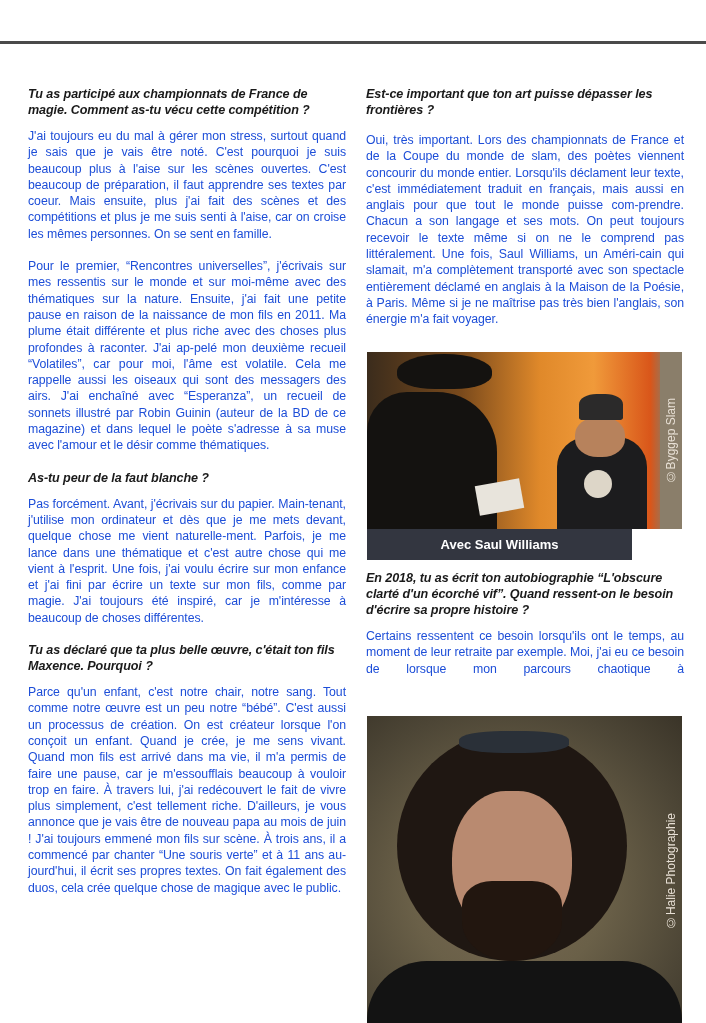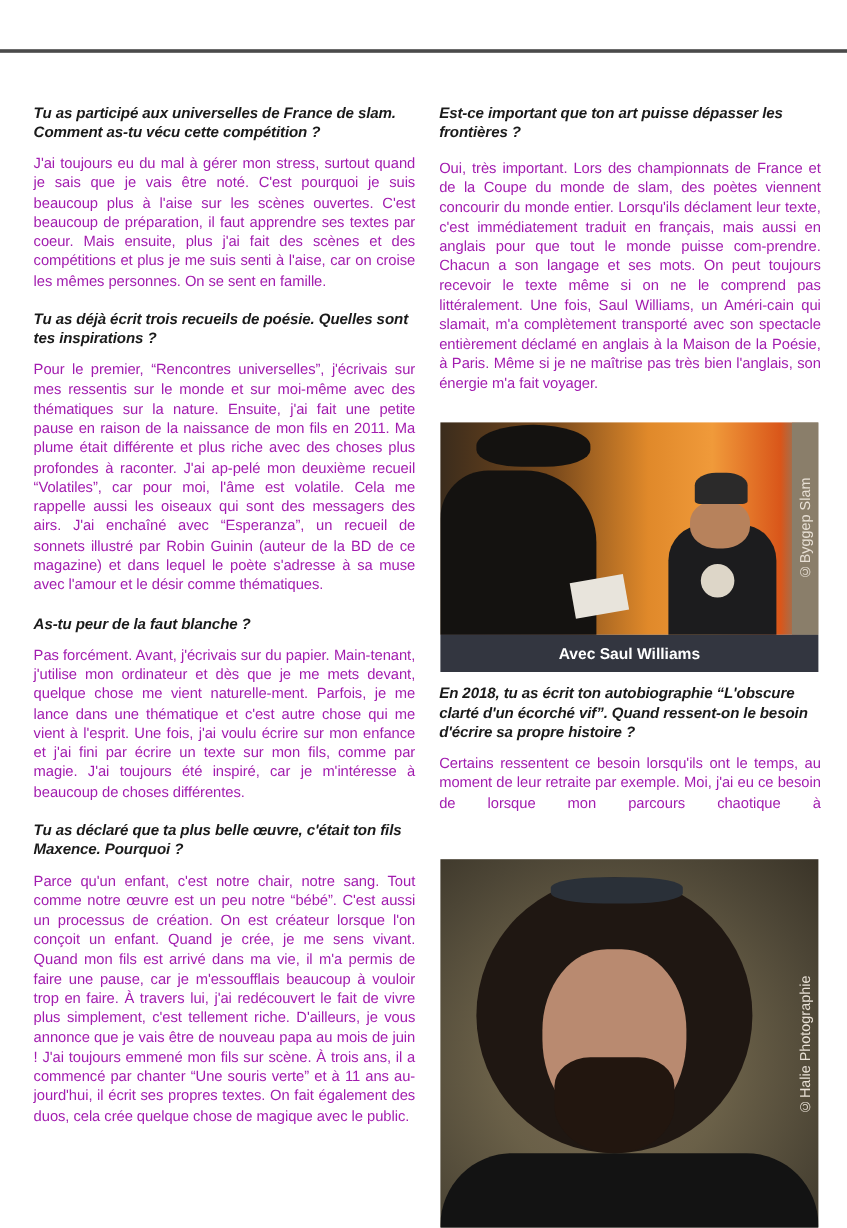--- a/index.html
+++ b/index.html
@@ -4,48 +4,47 @@
 <style>
   html, body { margin: 0; padding: 0; background: #ffffff; }
   body { width: 706px; height: 1023px; position: relative; overflow: hidden;
          font-family: "Liberation Sans", "DejaVu Sans", sans-serif; }
   .top-rule { position: absolute; left: 0; top: 41px; width: 706px; height: 3px; background: #4a4a4a; }
   .col { position: absolute; top: 86px; width: 318px; }
   .col-left { left: 28px; }
   .col-right { left: 366px; }
   .q { font-weight: bold; font-style: italic; color: #1a1a1a; font-size: 12.6px; line-height: 16px;
        margin: 0 0 10px 0; letter-spacing: -0.1px; }
-  .a { color: #a21caf; font-size: 12.3px; line-height: 16.3px; text-align: justify; margin: 0 0 16px 0;
+  .a { color: #1d4ed8; font-size: 12.3px; line-height: 16.3px; text-align: justify; margin: 0 0 16px 0;
        hyphens: manual; letter-spacing: -0.05px; }
   .block { position: absolute; left: 0; width: 318px; }
   .photo { position: absolute; left: 1px; width: 315px; overflow: hidden; }
   .photo1 { height: 177px; background: linear-gradient(90deg, #3b2c1c 0%, #7a4a1c 30%, #e0892a 55%, #f09a3a 72%, #d9561a 90%, #8a7b66 95%); }
   .photo2 { height: 310px; background: radial-gradient(ellipse at 45% 55%, #7a6a55 0%, #6a6048 40%, #4d4636 75%, #3a3428 100%); }
   .credit { position: absolute; right: 0; top: 0; bottom: 0; width: 22px; display: flex; align-items: center;
             justify-content: center; }
   .credit span { writing-mode: vertical-rl; transform: rotate(180deg); color: #e8e0d5; font-size: 12px;
                  white-space: nowrap; }
   .credit1 { background: #8a7e6a; }
-  .caption { position: absolute; left: 1px; width: 315px; height: 31px; background: #333640; color: #ffffff;
+  .caption { position: absolute; left: 1px; width: 265px; height: 31px; background: #333640; color: #ffffff;
              font-weight: bold; font-size: 13px; display: flex; align-items: center; justify-content: center; }
   
   .fig { position: absolute; background: #141210; }
 </style>
 </head>
 <body>
 
 <div class="top-rule"></div>
 
 <div class="col col-left">
   <div>
-    <p class="q">Tu as participé aux universelles de France de slam. Comment as-tu vécu cette compétition ?</p>
+    <p class="q">Tu as participé aux championnats de France de magie. Comment as-tu vécu cette compétition ?</p>
     <p class="a">J'ai toujours eu du mal à gérer mon stress, surtout quand je sais que je vais être noté. C'est pourquoi je suis beaucoup plus à l'aise sur les scènes ouvertes. C'est beaucoup de préparation, il faut apprendre ses textes par coeur. Mais ensuite, plus j'ai fait des scènes et des compétitions et plus je me suis senti à l'aise, car on croise les mêmes personnes. On se sent en famille.</p>
   </div>
   <div>
-    <p class="q">Tu as déjà écrit trois recueils de poésie. Quelles sont tes inspirations ?</p>
     <p class="a">Pour le premier, “Rencontres universelles”, j'écrivais sur mes ressentis sur le monde et sur moi-même avec des thématiques sur la nature. Ensuite, j'ai fait une petite pause en raison de la naissance de mon fils en 2011. Ma plume était différente et plus riche avec des choses plus profondes à raconter. J'ai ap-pelé mon deuxième recueil “Volatiles”, car pour moi, l'âme est volatile. Cela me rappelle aussi les oiseaux qui sont des messagers des airs. J'ai enchaîné avec “Esperanza”, un recueil de sonnets illustré par Robin Guinin (auteur de la BD de ce magazine) et dans lequel le poète s'adresse à sa muse avec l'amour et le désir comme thématiques.</p>
   </div>
   <div>
     <p class="q">As-tu peur de la faut blanche ?</p>
     <p class="a">Pas forcément. Avant, j'écrivais sur du papier. Main-tenant, j'utilise mon ordinateur et dès que je me mets devant, quelque chose me vient naturelle-ment. Parfois, je me lance dans une thématique et c'est autre chose qui me vient à l'esprit. Une fois, j'ai voulu écrire sur mon enfance et j'ai fini par écrire un texte sur mon fils, comme par magie. J'ai toujours été inspiré, car je m'intéresse à beaucoup de choses différentes.</p>
   </div>
   <div>
     <p class="q">Tu as déclaré que ta plus belle œuvre, c'était ton fils Maxence. Pourquoi ?</p>
     <p class="a">Parce qu'un enfant, c'est notre chair, notre sang. Tout comme notre œuvre est un peu notre “bébé”. C'est aussi un processus de création. On est créateur lorsque l'on conçoit un enfant. Quand je crée, je me sens vivant. Quand mon fils est arrivé dans ma vie, il m'a permis de faire une pause, car je m'essoufflais beaucoup à vouloir trop en faire. À travers lui, j'ai redécouvert le fait de vivre plus simplement, c'est tellement riche. D'ailleurs, je vous annonce que je vais être de nouveau papa au mois de juin ! J'ai toujours emmené mon fils sur scène. À trois ans, il a commencé par chanter “Une souris verte” et à 11 ans au-jourd'hui, il écrit ses propres textes. On fait également des duos, cela crée quelque chose de magique avec le public.</p>
   </div>

